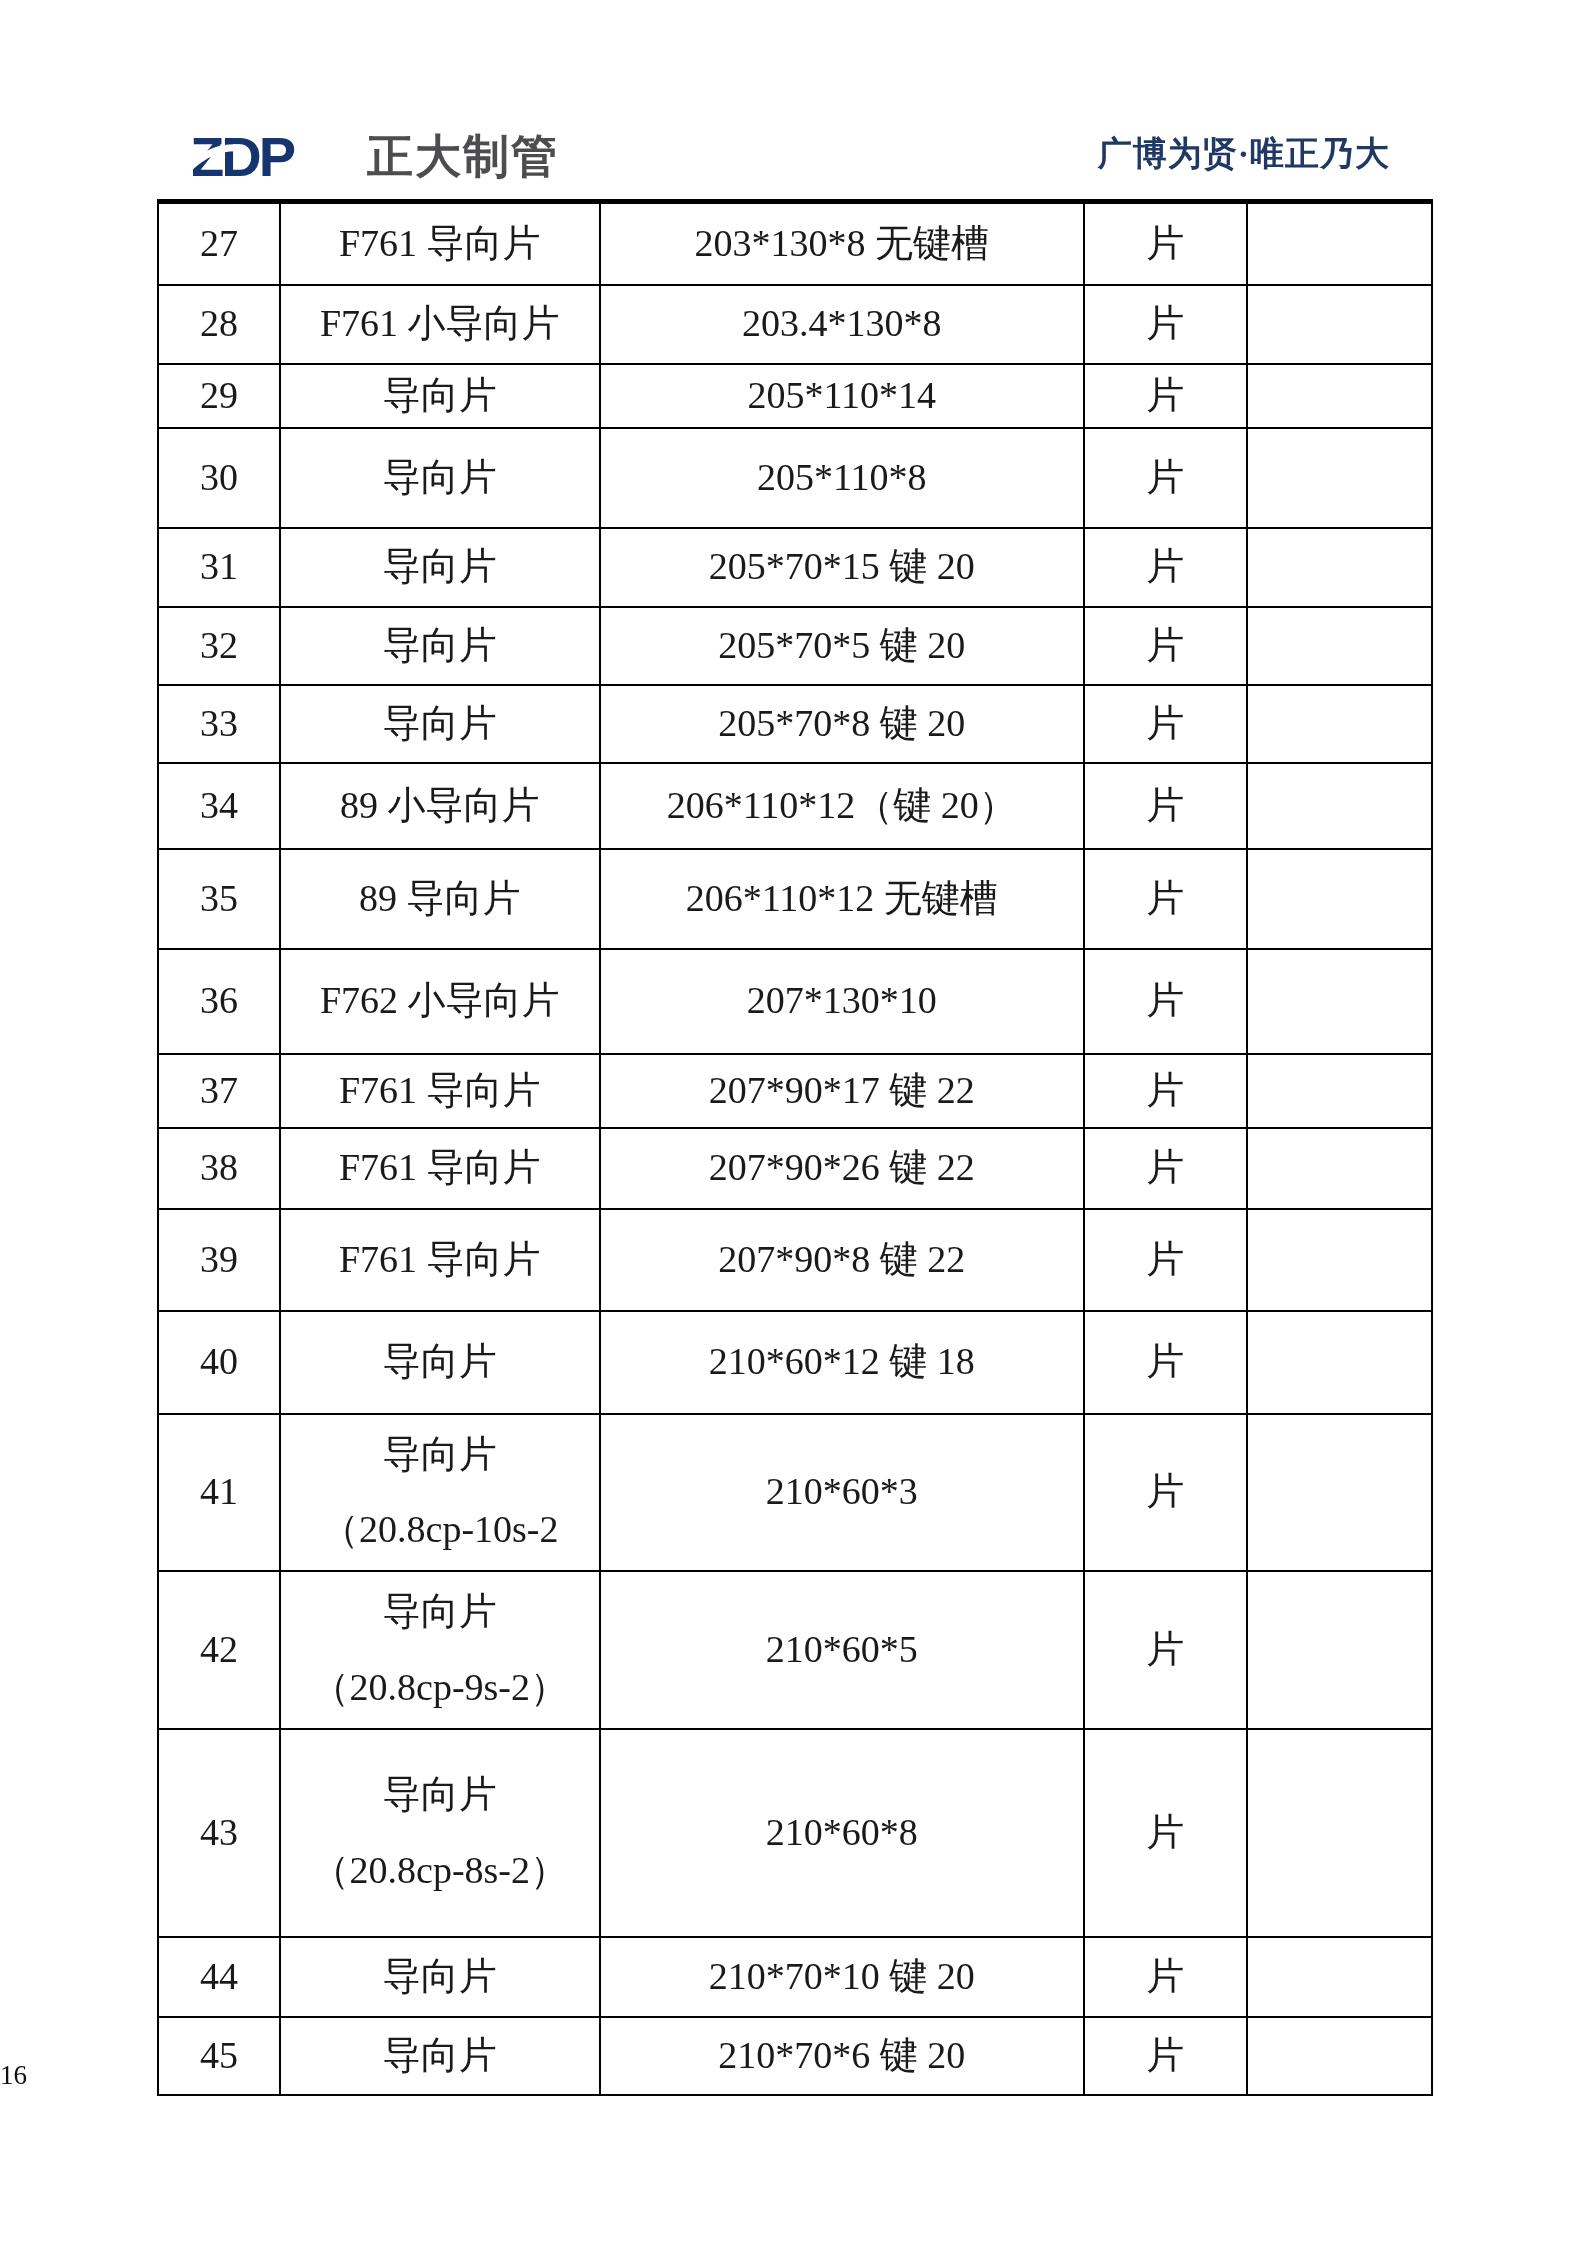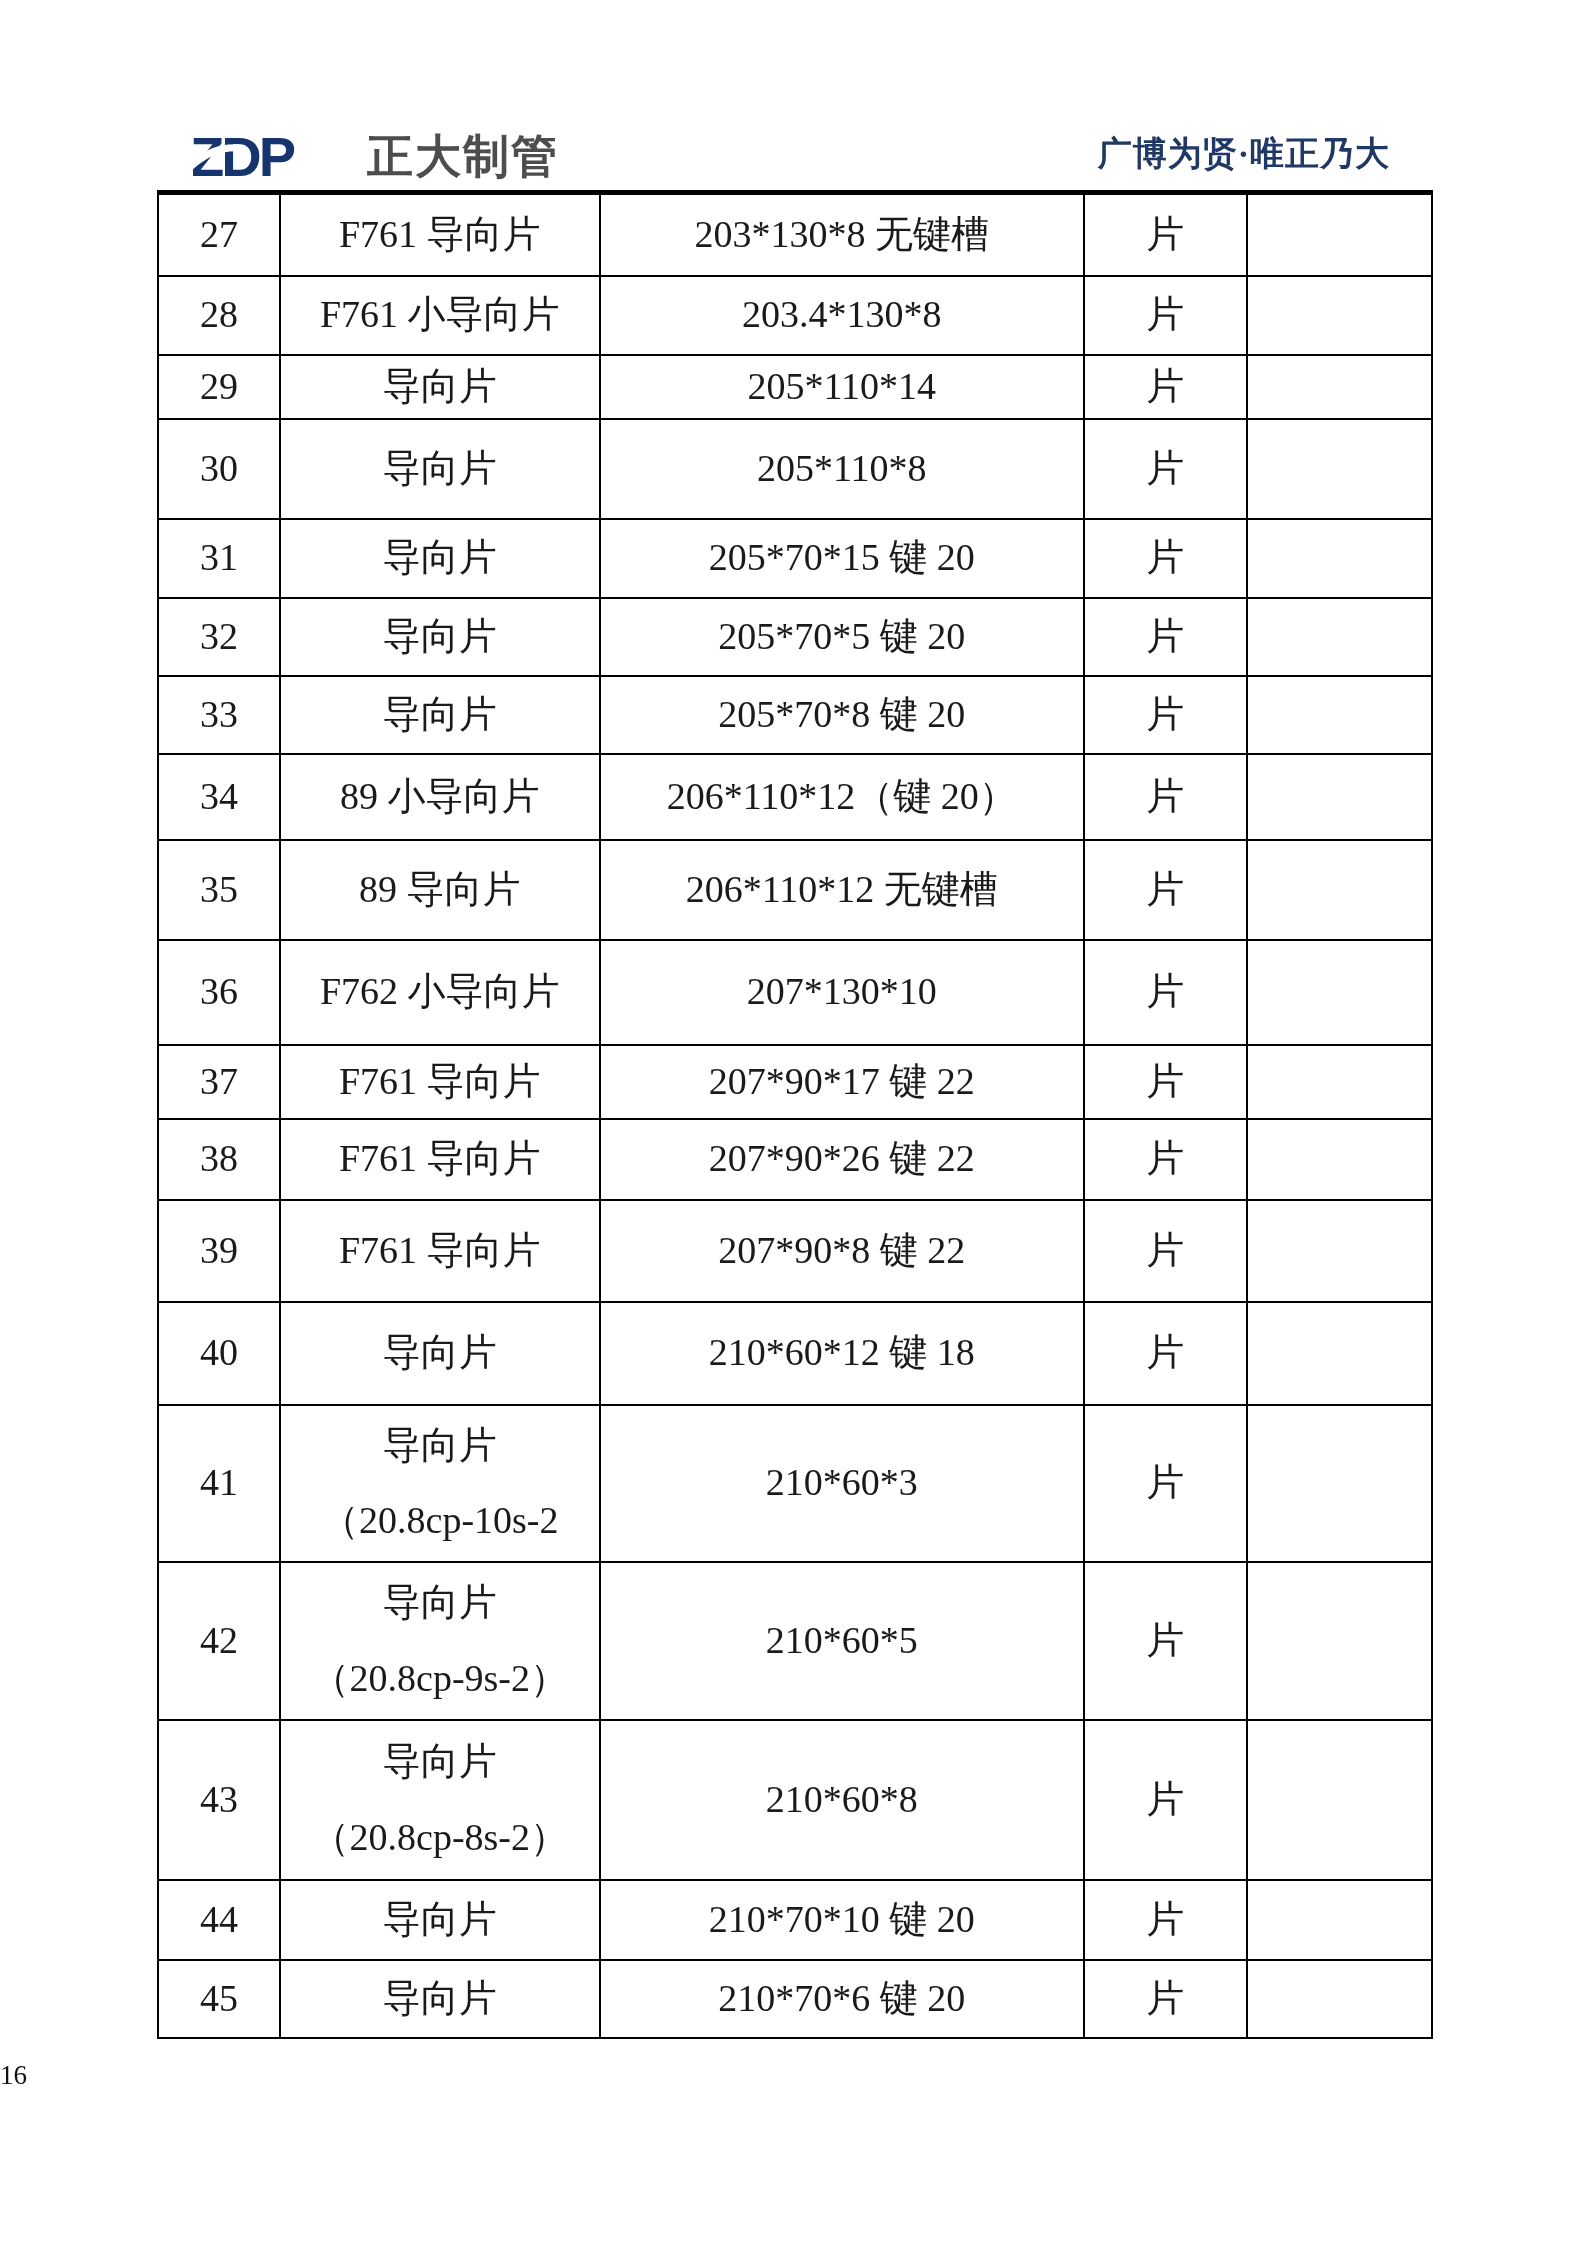--- a/index.html
+++ b/index.html
@@ -16,21 +16,21 @@
     font-family:"Liberation Sans","DejaVu Sans",sans-serif;
     font-weight:bold;font-size:46px;line-height:1;color:#4d4d50;letter-spacing:2px;
   }
   .slogan{
     position:absolute;right:197px;top:134px;
     font-family:"Liberation Serif","DejaVu Serif",serif;
     font-weight:bold;font-size:34px;line-height:1.2;color:#1f3864;letter-spacing:1px;
     white-space:nowrap;
   }
   
-  .table-wrap{position:absolute;left:157px;top:190px;width:1278px;}
+  .table-wrap{position:absolute;left:157px;top:199px;width:1278px;}
   table.parts{
     border-collapse:collapse;table-layout:fixed;width:1276px;
     border:2px solid #000;border-top:5px solid #000;
   }
   table.parts td{
     border:2px solid #000;
     text-align:center;vertical-align:middle;
     font-size:38px;line-height:1.25;
     padding:4px 6px;box-sizing:border-box;
     overflow:hidden;
@@ -256,21 +256,21 @@
     <td class="c-name">
       <div class="name-lines">
         <div>导向片</div>
         <div class="name2">（20.8cp-9s-2）</div>
       </div>
     </td>
     <td class="c-spec">210*60*5</td>
     <td class="c-unit">片</td>
     <td class="c-note"></td>
   </tr>
-        <tr style="height: 160px; padding-left: 16px;">
+        <tr style="height: 208px; padding-left: 16px;">
     <td class="c-no">43</td>
     <td class="c-name">
       <div class="name-lines">
         <div>导向片</div>
         <div class="name2">（20.8cp-8s-2）</div>
       </div>
     </td>
     <td class="c-spec">210*60*8</td>
     <td class="c-unit">片</td>
     <td class="c-note"></td>

